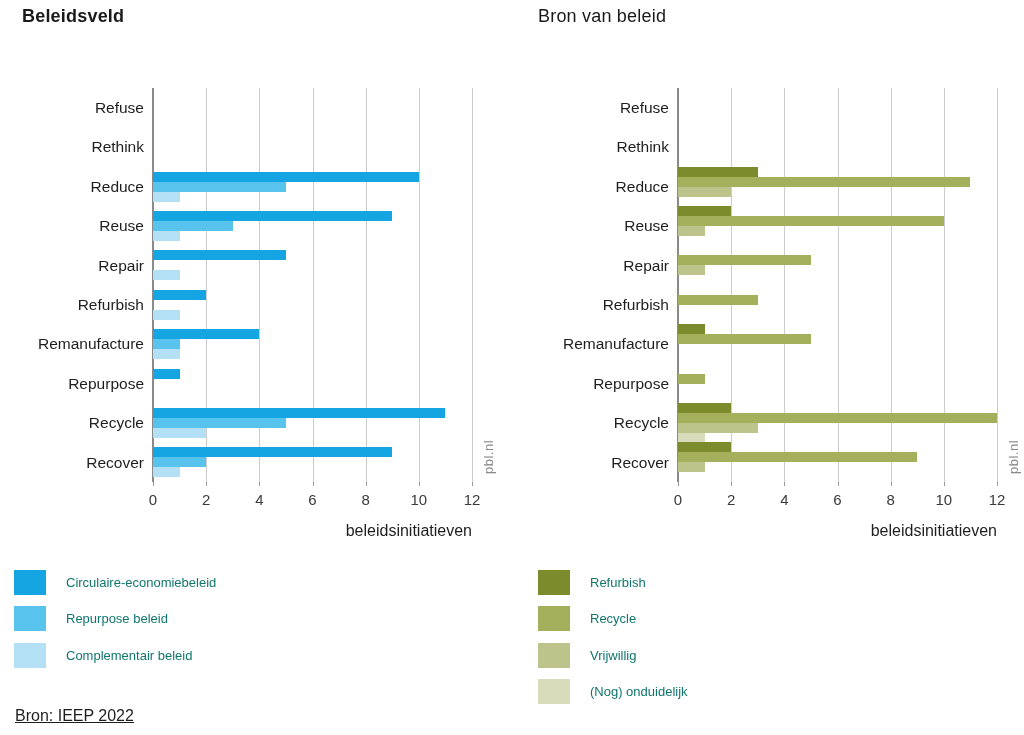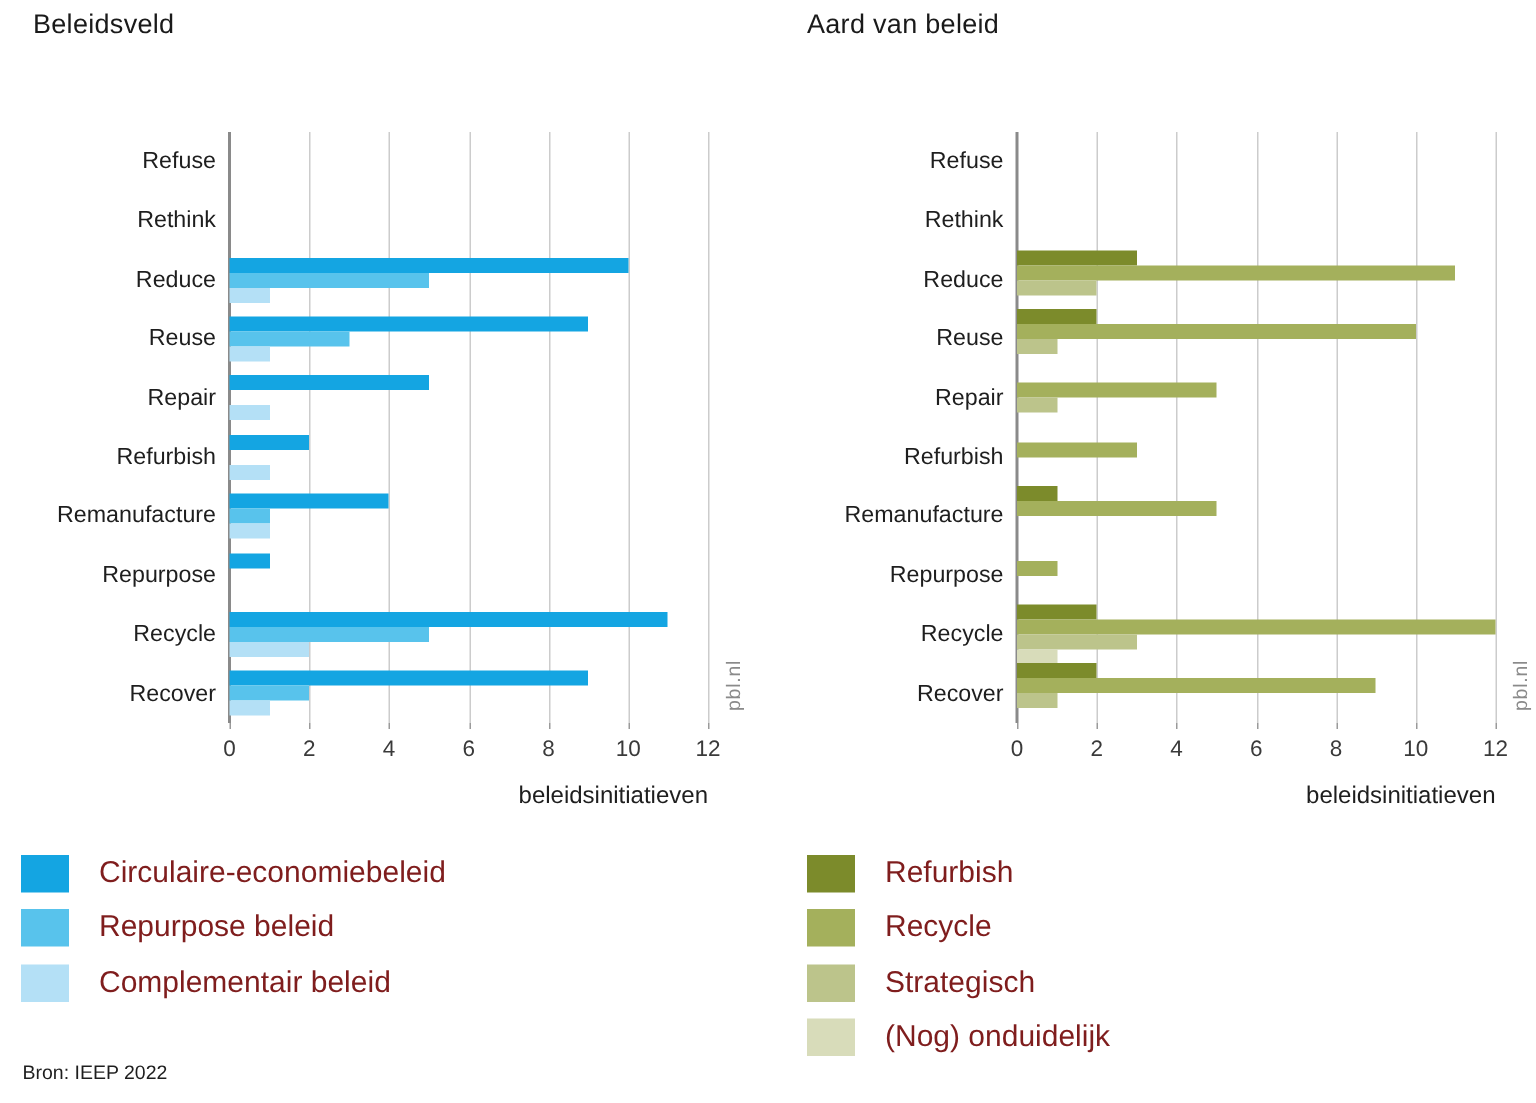--- a/index.html
+++ b/index.html
@@ -50,40 +50,41 @@
     position: absolute;
     writing-mode: vertical-rl;
     transform: rotate(180deg);
     font-size: 13px;
     color: #8a8a8a;
     letter-spacing: 0.5px;
   }
   .legend-swatch { position: absolute; width: 32px; height: 25px; }
   .legend-label {
     position: absolute;
-    font-size: 20px;
-    color: #7f1d1d;
+    font-size: 13px;
+    color: #0f766e;
     white-space: nowrap;
     line-height: 25px;
   }
   .source-note {
     position: absolute;
     left: 15px;
     top: 707px;
-    font-size: 13px;
+    font-size: 16px;
     color: #1e1e1e;
+    text-decoration: underline;
   }
 </style>
 </head>
 <body>
 
 <div id="canvas">
 
   <div class="panel" id="panel-0" style="left:0;">
-    <div class="panel-title" style="left:22px;">Beleidsveld</div>
+    <div class="panel-title" style="left:22px;font-weight:bold;">Beleidsveld</div>
     <div class="plot-area">
         <div class="axisline" style="left: 152px; top: 88px; height: 394px;"></div>
         <div class="tickmark" style="left: 153px; top: 482px;"></div>
         <div class="tick-label" style="left: 136px; top: 491px;">0</div>
         <div class="gridline" style="left: 206.167px; top: 88px; height: 394px;"></div>
         <div class="tickmark" style="left: 206.167px; top: 482px;"></div>
         <div class="tick-label" style="left: 189.167px; top: 491px;">2</div>
         <div class="gridline" style="left: 259.333px; top: 88px; height: 394px;"></div>
         <div class="tickmark" style="left: 259.333px; top: 482px;"></div>
         <div class="tick-label" style="left: 242.333px; top: 491px;">4</div>
@@ -136,21 +137,21 @@
         <div class="legend-swatch" style="left: 14px; top: 570px; background: rgb(20, 165, 226);"></div>
         <div class="legend-label" style="left: 66px; top: 570px;">Circulaire-economiebeleid</div>
         <div class="legend-swatch" style="left: 14px; top: 606.3px; background: rgb(88, 195, 236);"></div>
         <div class="legend-label" style="left: 66px; top: 606.3px;">Repurpose beleid</div>
         <div class="legend-swatch" style="left: 14px; top: 642.6px; background: rgb(180, 224, 246);"></div>
         <div class="legend-label" style="left: 66px; top: 642.6px;">Complementair beleid</div>
       </div>
   </div>
 
   <div class="panel" id="panel-1" style="left:512px;">
-    <div class="panel-title" style="left:26px;">Aard van beleid</div>
+    <div class="panel-title" style="left:26px;">Bron van beleid</div>
     <div class="plot-area">
         <div class="axisline" style="left: 165px; top: 88px; height: 394px;"></div>
         <div class="tickmark" style="left: 166px; top: 482px;"></div>
         <div class="tick-label" style="left: 149px; top: 491px;">0</div>
         <div class="gridline" style="left: 219.167px; top: 88px; height: 394px;"></div>
         <div class="tickmark" style="left: 219.167px; top: 482px;"></div>
         <div class="tick-label" style="left: 202.167px; top: 491px;">2</div>
         <div class="gridline" style="left: 272.333px; top: 88px; height: 394px;"></div>
         <div class="tickmark" style="left: 272.333px; top: 482px;"></div>
         <div class="tick-label" style="left: 255.333px; top: 491px;">4</div>
@@ -197,20 +198,20 @@
         <div class="bar" style="left: 166px; top: 462.3px; width: 26.5833px; height: 10px; background: rgb(188, 196, 139);"></div>
         <div class="x-axis-label" style="left: 166px; width: 319px; top: 522px;">beleidsinitiatieven</div>
         <div class="watermark" style="left: 494px; top: 426px; height: 48px;">pbl.nl</div>
       </div>
     <div class="legend-area">
         <div class="legend-swatch" style="left: 26px; top: 570px; background: rgb(124, 139, 43);"></div>
         <div class="legend-label" style="left: 78px; top: 570px;">Refurbish</div>
         <div class="legend-swatch" style="left: 26px; top: 606.3px; background: rgb(164, 176, 92);"></div>
         <div class="legend-label" style="left: 78px; top: 606.3px;">Recycle</div>
         <div class="legend-swatch" style="left: 26px; top: 642.6px; background: rgb(188, 196, 139);"></div>
-        <div class="legend-label" style="left: 78px; top: 642.6px;">Strategisch</div>
+        <div class="legend-label" style="left: 78px; top: 642.6px;">Vrijwillig</div>
         <div class="legend-swatch" style="left: 26px; top: 678.9px; background: rgb(216, 220, 186);"></div>
         <div class="legend-label" style="left: 78px; top: 678.9px;">(Nog) onduidelijk</div>
       </div>
   </div>
 
   <div class="source-note">Bron: IEEP 2022</div>
 </div>
 
 </body></html>

